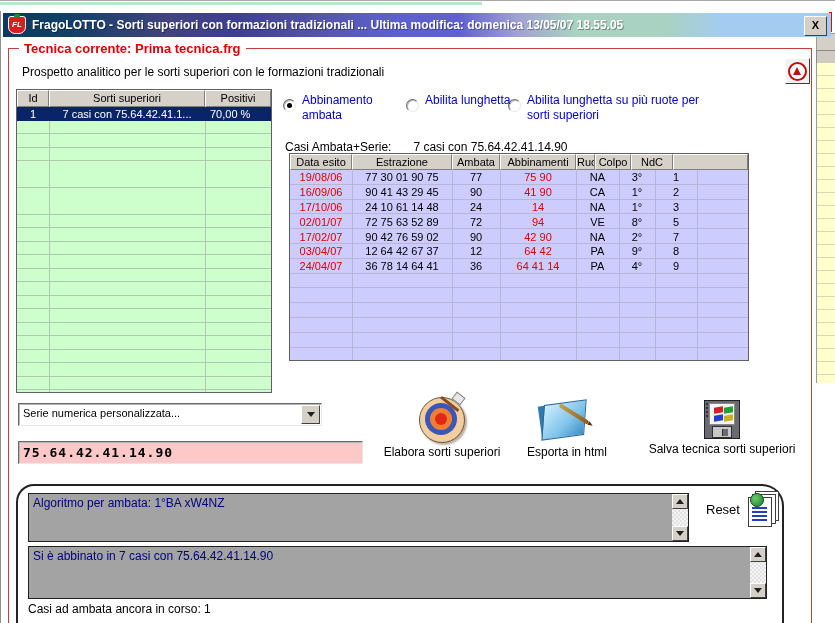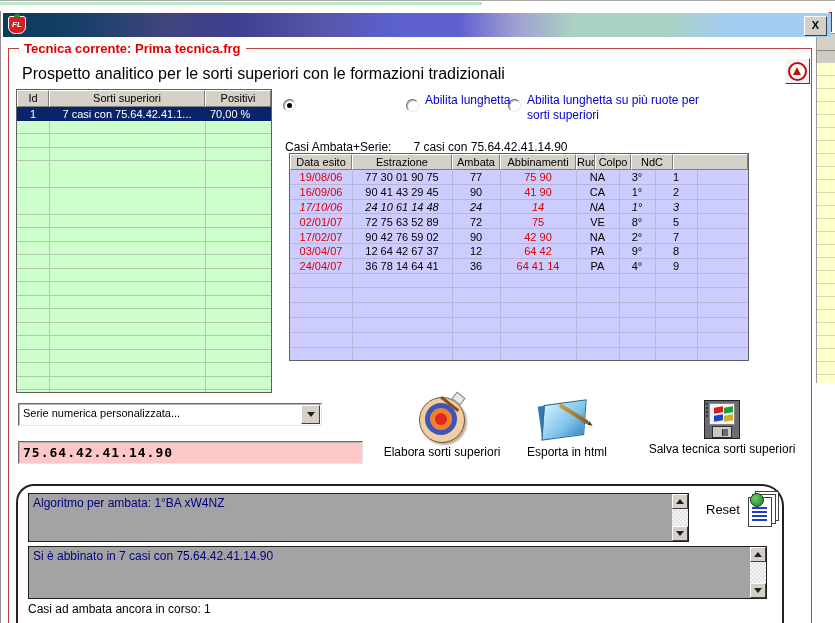--- a/index.html
+++ b/index.html
@@ -25,21 +25,21 @@
   #app-icon::before{content:"";position:absolute;left:5px;top:-3px;width:6px;height:4px;background:#1c8a3a;border-radius:2px;}
   #title-text{color:#fff;font-weight:bold;font-size:12px;margin-left:6px;white-space:nowrap;
     text-shadow:1px 1px 0 rgba(0,0,0,.35);}
   #close-btn{position:absolute;right:4px;top:3px;width:21px;height:18px;background:#d4d0c8;
     border:1px solid;border-color:#fff #404040 #404040 #fff;text-align:center;line-height:16px;
     font-weight:bold;font-size:11px;color:#000;}
   
   #groupbox{left:7px;top:37px;width:802px;height:592px;border:1px solid #c24040;}
   #groupbox-title{left:10px;top:-8px;background:#fff;padding:0 5px;color:#e00000;
     font-weight:bold;font-size:13px;white-space:nowrap;}
-  #intro-label{left:13px;top:16px;font-size:16px;color:#000;white-space:nowrap;}
+  #intro-label{left:13px;top:16px;font-size:12px;color:#000;white-space:nowrap;}
   
   #eject-btn{left:776px;top:9px;width:23px;height:24px;background:#f2f2f2;border:1px solid;
     border-color:#fff #404040 #404040 #fff;display:flex;align-items:center;justify-content:center;}
   #eject-icon{width:15px;height:15px;border:2px solid #bb1010;border-radius:50%;background:#fff;position:relative;}
   #eject-icon::before{content:"";position:absolute;left:3px;top:3.5px;width:0;height:0;
     border-left:4.5px solid transparent;border-right:4.5px solid transparent;border-bottom:8px solid #bb1010;}
   
   #left-table{left:7px;top:40px;width:254px;height:302px;border:1px solid #5f5f5f;background:#ccffcc;}
   .lt-header{display:flex;height:17px;border-bottom:1px solid #404040;}
   .hcell{background:#d5d1c9;border-top:1px solid #fff;border-left:1px solid #fff;
@@ -149,20 +149,21 @@
 <div class="abs" id="bg-right-edge"></div>
 <div class="abs" id="bg-win-toolbar"></div>
 <div class="abs" id="bg-win-header"></div>
 <div class="abs" id="bg-win-rows"></div>
 <div class="abs" id="bg-red-mark"></div>
 
 <div class="abs" id="main-window">
 
   <div class="abs" id="titlebar">
     <div id="app-icon">FL</div>
+    <div id="title-text">FragoLOTTO - Sorti superiori con formazioni tradizionali ... Ultima modifica: domenica 13/05/07 18.55.05</div>
     <div id="close-btn">X</div>
   </div>
 
   <div class="abs" id="groupbox">
     <div class="abs" id="groupbox-title">Tecnica corrente: Prima tecnica.frg</div>
     <div class="abs" id="intro-label">Prospetto analitico per le sorti superiori con le formazioni tradizionali</div>
 
     <div class="abs" id="eject-btn">
       <div id="eject-icon"></div>
     </div>
@@ -179,20 +180,21 @@
         <div id="lt-row-selected">
           <span class="c0">1</span>
           <span class="c1">7 casi con 75.64.42.41.1...</span>
           <span class="c2">70,00 %</span>
         </div>
       </div>
     </div>
 
     <div class="radio-item checked" id="radio-1">
       <div class="radio-circle"></div>
+      <div class="radio-label">Abbinamento ambata</div>
     </div>
     <div class="radio-item" id="radio-3">
       <div class="radio-circle"></div>
       <div class="radio-label">Abilita lunghetta su più ruote per sorti superiori</div>
     </div>
     <div class="radio-item" id="radio-2">
       <div class="radio-circle"></div>
       <div class="radio-label">Abilita lunghetta</div>
     </div>
 
@@ -231,34 +233,34 @@
             </div>
             <div class="rt-row" style="top: 14.8px;">
               <span class="rc0">16/09/06</span>
               <span class="rc1">90 41 43 29 45</span>
               <span class="rc2">90</span>
               <span class="rc3">41 90</span>
               <span class="rc4">CA</span>
               <span class="rc5">1°</span>
               <span class="rc6">2</span>
             </div>
-            <div class="rt-row" style="top: 29.6px; font-style: italic;">
+            <div class="rt-row" style="top: 29.6px;">
               <span class="rc0">17/10/06</span>
               <span class="rc1">24 10 61 14 48</span>
               <span class="rc2">24</span>
               <span class="rc3">14</span>
               <span class="rc4">NA</span>
               <span class="rc5">1°</span>
               <span class="rc6">3</span>
             </div>
             <div class="rt-row" style="top: 44.4px;">
               <span class="rc0">02/01/07</span>
               <span class="rc1">72 75 63 52 89</span>
               <span class="rc2">72</span>
-              <span class="rc3">75</span>
+              <span class="rc3">94</span>
               <span class="rc4">VE</span>
               <span class="rc5">8°</span>
               <span class="rc6">5</span>
             </div>
             <div class="rt-row" style="top: 59.2px;">
               <span class="rc0">17/02/07</span>
               <span class="rc1">90 42 76 59 02</span>
               <span class="rc2">90</span>
               <span class="rc3">42 90</span>
               <span class="rc4">NA</span>

